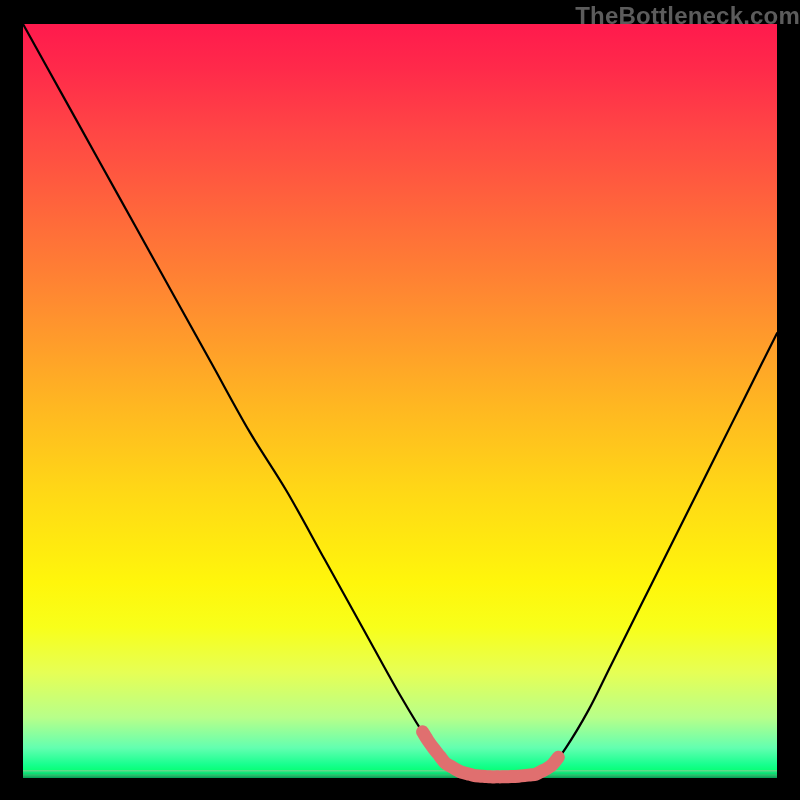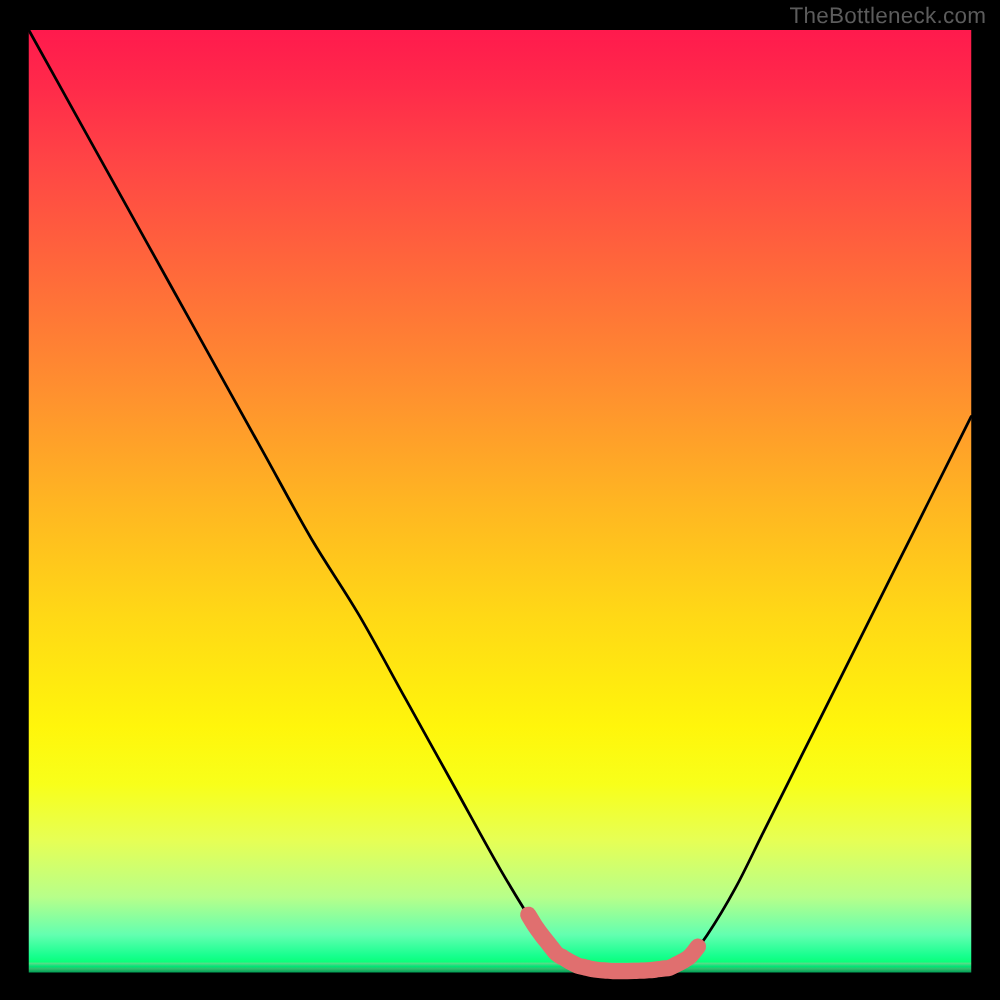--- a/index.html
+++ b/index.html
@@ -42,24 +42,24 @@
       #0aff7a 98.9%,
       #61d98a 99.0%,
       #00e676 99.35%,
       #2fbf6d 99.6%,
       #009e55 100%
     );
   }
   .watermark {
     position: absolute;
     top: 2px;
-    right: 11px;
+    right: 0;
     color: #5c5c5c;
-    font-size: 18px;
-    font-weight: 400;
+    font-size: 24px;
+    font-weight: 700;
     letter-spacing: 0.2px;
     user-select: none;
   }
   svg.curves {
     position: absolute;
     left: 23px;
     top: 24px;
     width: 754px;
     height: 754px;
     overflow: visible;

